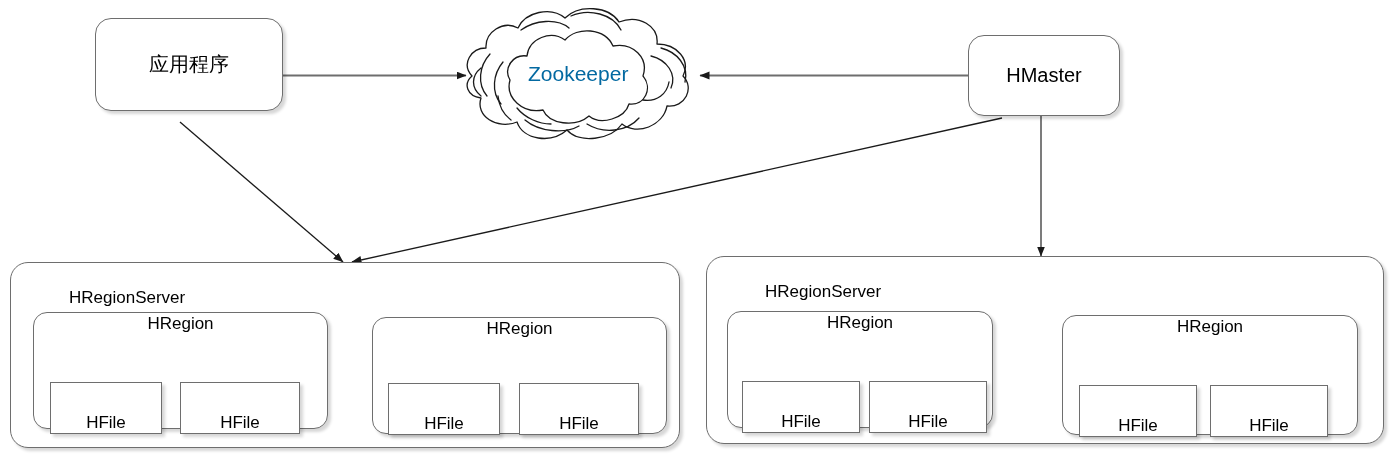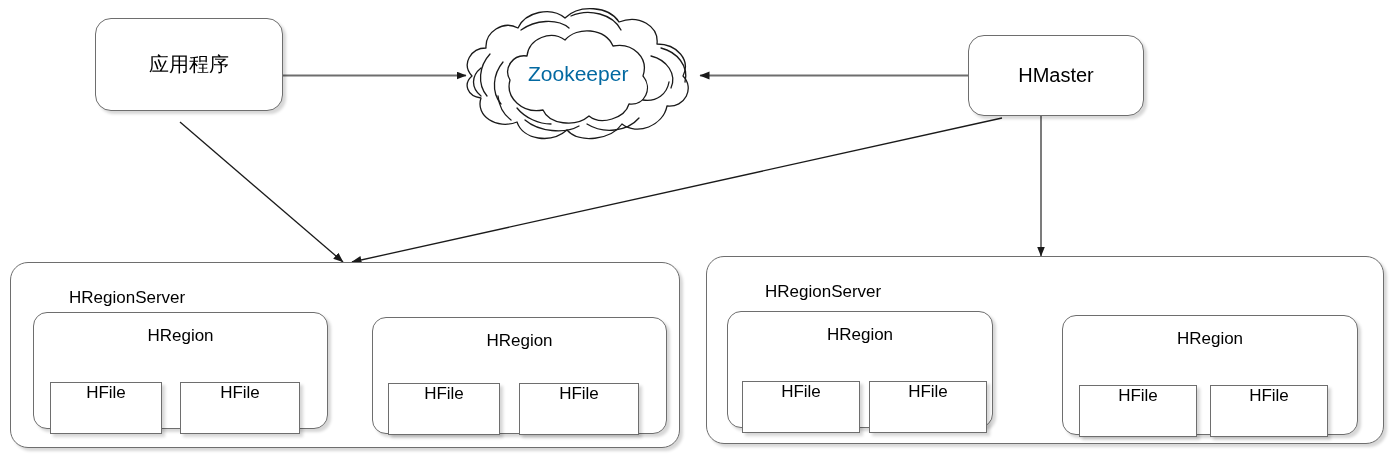--- a/index.html
+++ b/index.html
@@ -61,27 +61,27 @@
   }
 
   
   .region {
     border-radius: 14px;
     align-items: flex-start;
     box-shadow: 3px 3px 3px rgba(0,0,0,0.16);
     font-size: 17px;
   }
   .region > .node-label {
-    margin-top: 13px;
+    margin-top: 1px;
   }
 
   
   .hfile {
     border-radius: 0;
-    align-items: flex-start;
+    align-items: flex-end;
     box-shadow: 3px 3px 3px rgba(0,0,0,0.16);
     font-size: 17px;
     z-index: 4;
   }
 
   .cloud {
     position: absolute;
     z-index: 3;
   }
   .cloud-label {
@@ -158,21 +158,21 @@
       <path d="M196,52 C212,56 222,70 216,84" fill="none"></path>
       <path d="M206,44 C222,48 234,62 230,78" fill="none"></path>
       <path d="M66,26 C80,16 102,14 114,24" fill="none"></path>
       <path d="M116,12 C134,4 158,10 166,26" fill="none"></path>
       <path d="M188,96 C202,98 212,90 214,78" fill="none"></path>
       <path d="M26,64 C16,72 16,84 26,92" fill="none"></path>
     </g>
   </svg>
   <span class="cloud-label" style="left:528px; top:62px;">Zookeeper</span>
 
-  <div class="node topbox" style="left:968px; top:35px; width:176px; height:81px;">
+  <div class="node topbox" style="left:968px; top:35px; width:152px; height:81px;">
     <span class="node-label">HMaster</span>
   </div>
 
   <div class="node server" style="left:10px; top:262px; width:670px; height:186px;">
     <span class="node-label">HRegionServer</span>
   </div>
 
   <div class="node region" style="left:33px; top:312px; width:295px; height:117px;">
     <span class="node-label">HRegion</span>
   </div>

